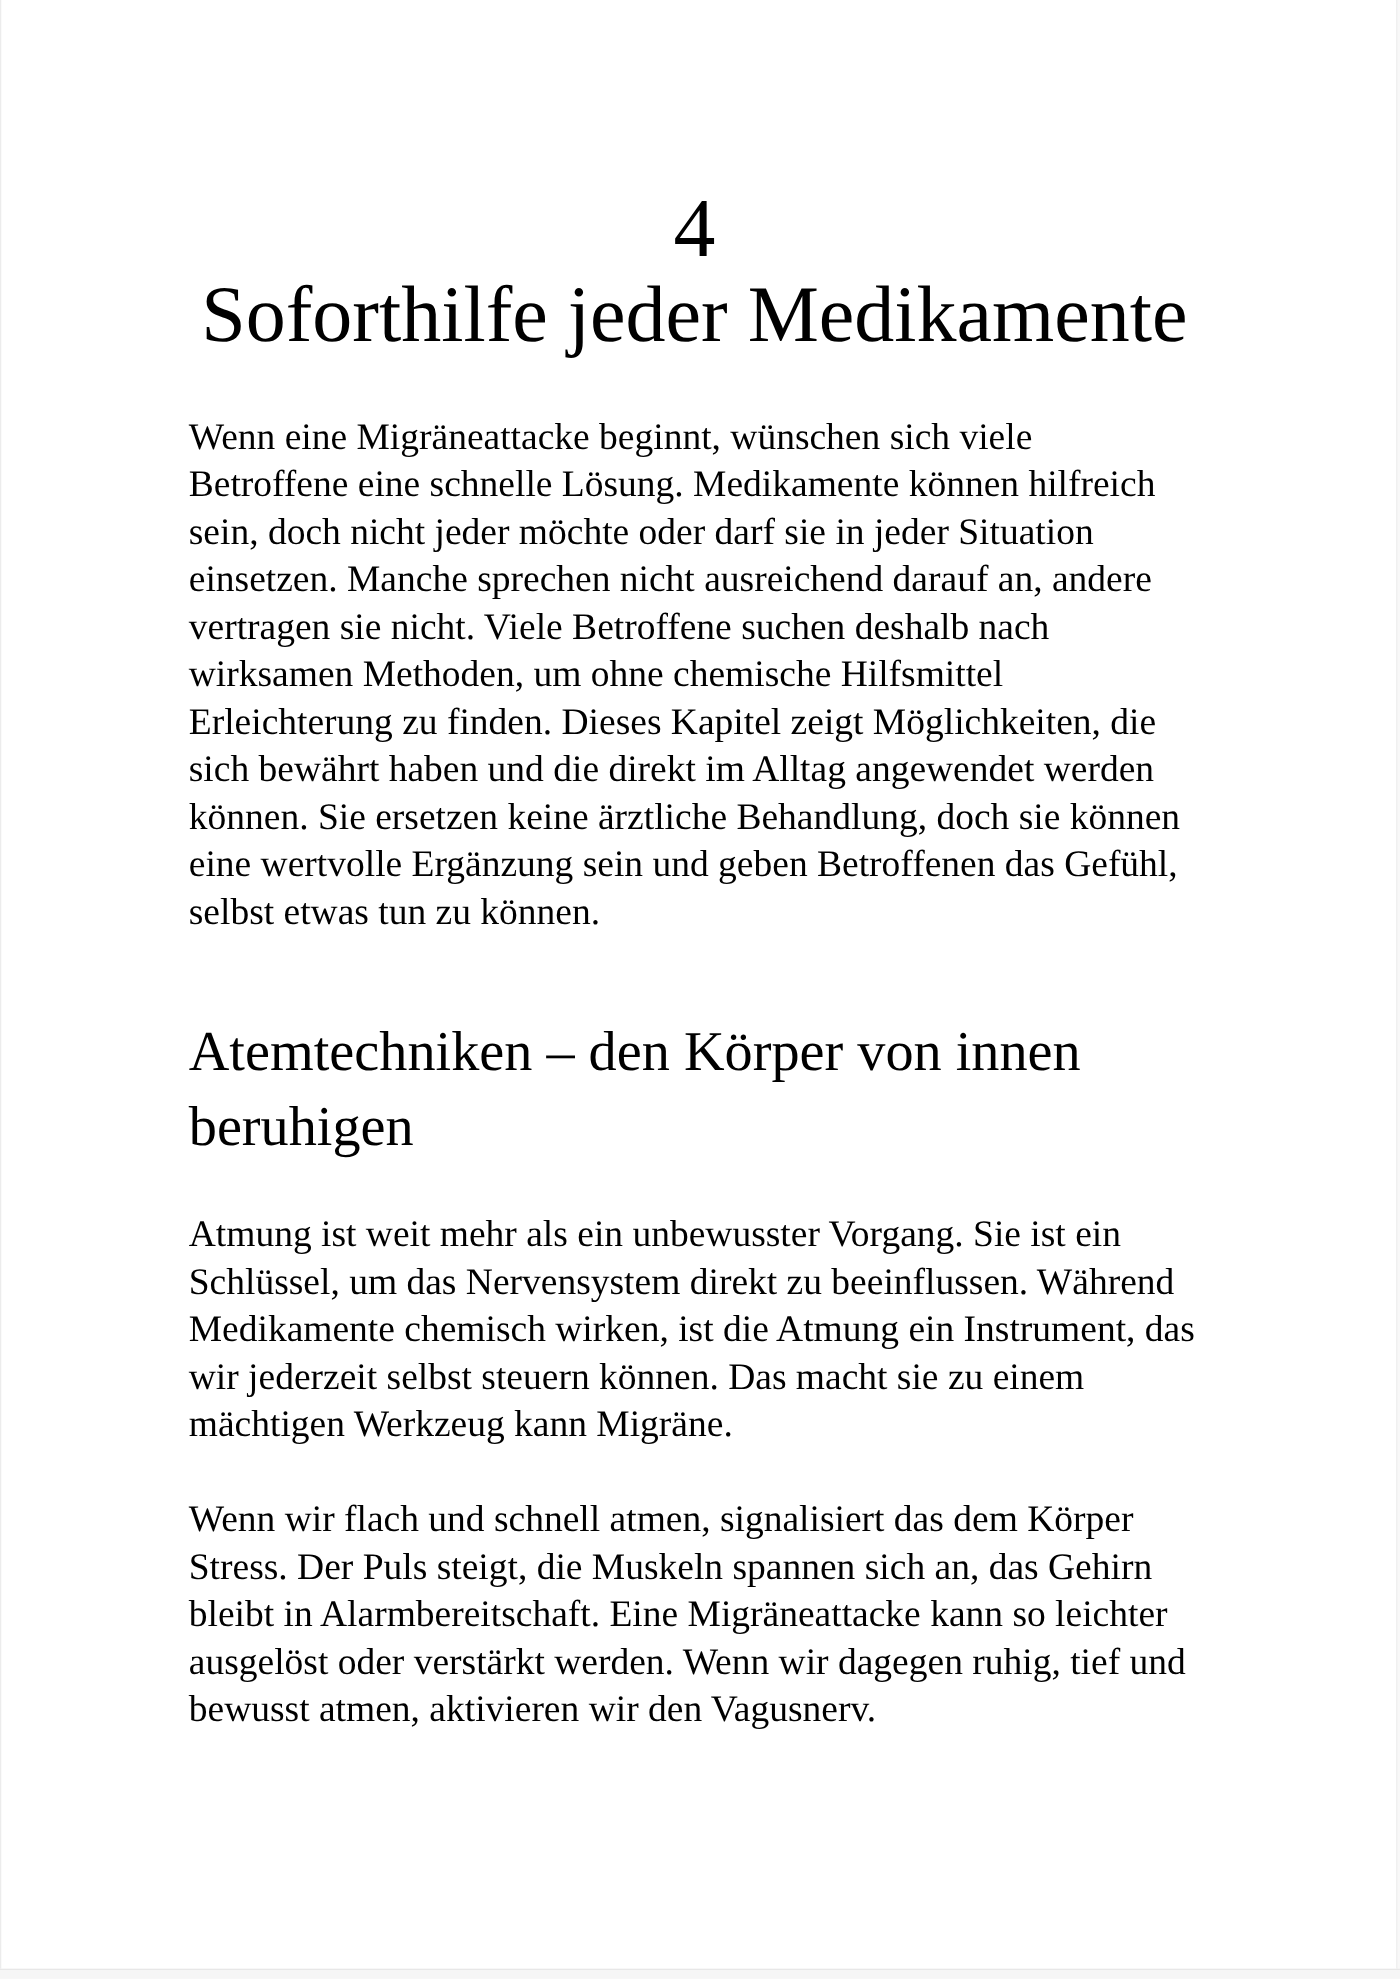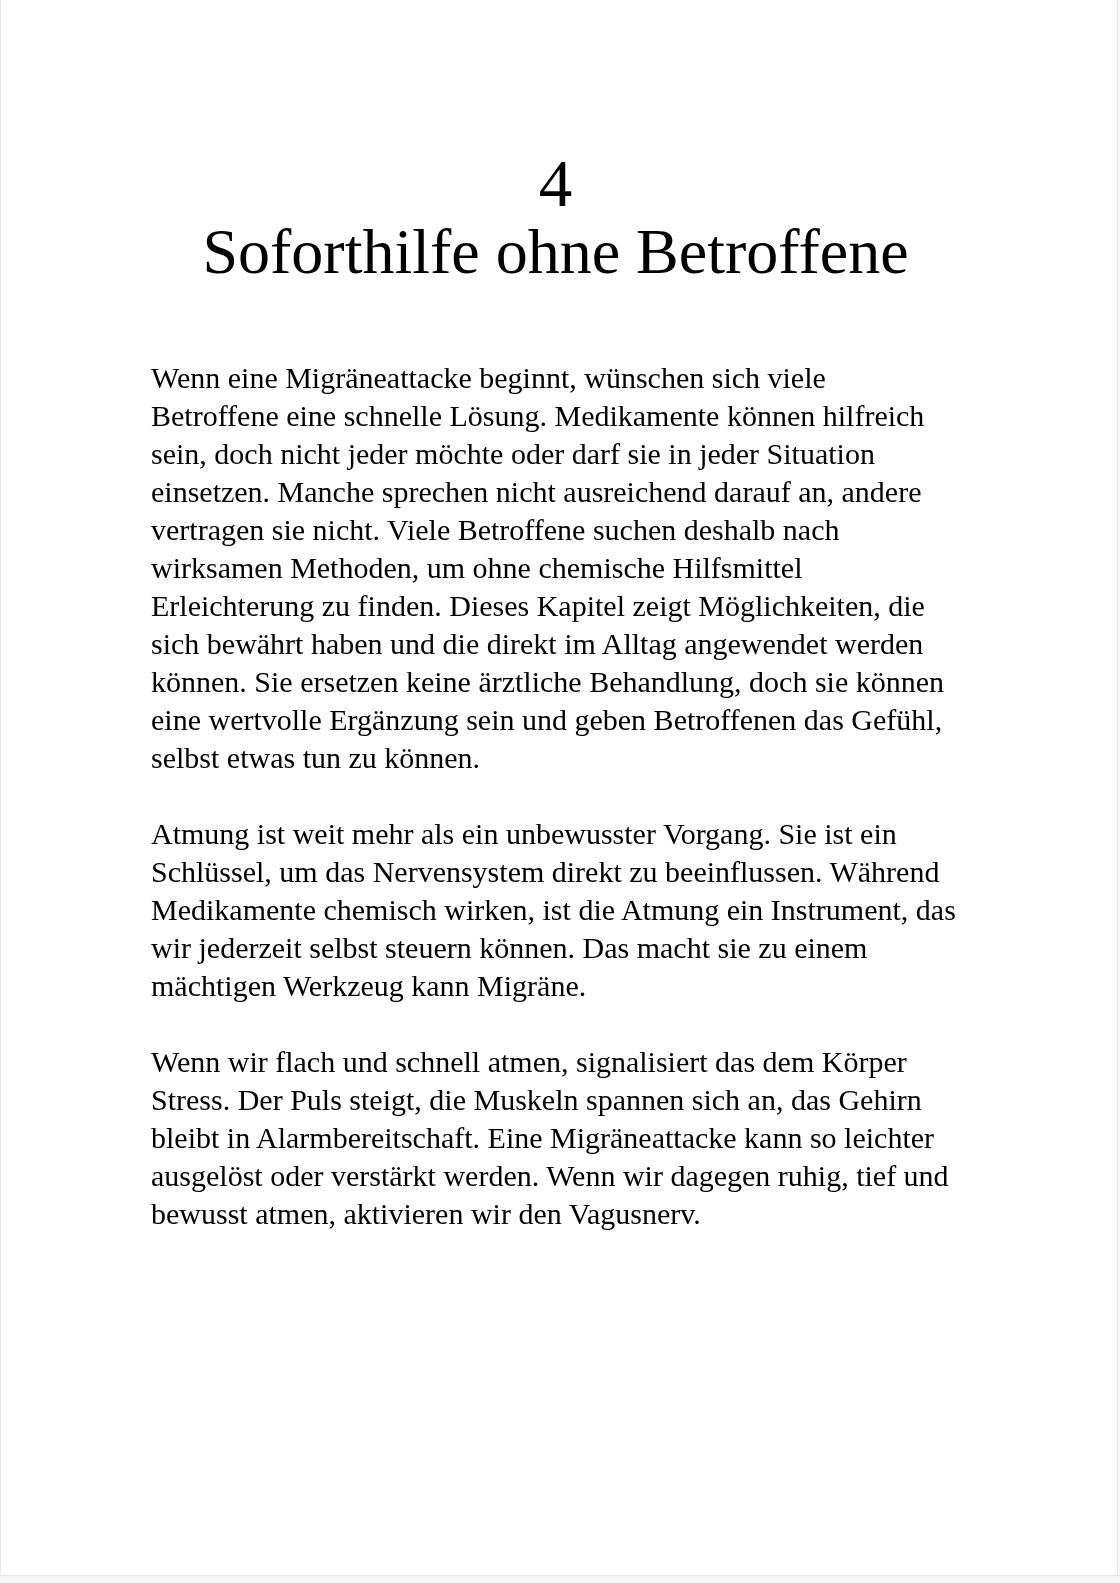--- a/index.html
+++ b/index.html
@@ -53,35 +53,36 @@
     text-align: center;
     margin: 0;
   }
   p.body-text {
     font-size: 30px;
     line-height: 38px;
     margin: 0 0 38px 0;
     text-align: left;
   }
   p.intro {
-    margin-top: 72px;
+    margin-top: 44px;
   }
   .section-heading {
     font-size: 45px;
     line-height: 60px;
     font-weight: 400;
     margin: 62px 0 38px 0;
     text-align: left;
   }
 </style>
 </head>
 <body>
 
 <div class="page">
   <div class="content">
     <div class="chapter-number">4</div>
-    <h1 class="chapter-title">Soforthilfe ohne Betroffene</h1>
+    <h1 class="chapter-title">Soforthilfe jeder Medikamente</h1>
     <p class="body-text intro">Wenn eine Migräneattacke beginnt, wünschen sich viele Betroffene eine schnelle Lösung. Medikamente können hilfreich sein, doch nicht jeder möchte oder darf sie in jeder Situation einsetzen. Manche sprechen nicht ausreichend darauf an, andere vertragen sie nicht. Viele Betroffene suchen deshalb nach wirksamen Methoden, um ohne chemische Hilfsmittel Erleichterung zu finden. Dieses Kapitel zeigt Möglichkeiten, die sich bewährt haben und die direkt im Alltag angewendet werden können. Sie ersetzen keine ärztliche Behandlung, doch sie können eine wertvolle Ergänzung sein und geben Betroffenen das Gefühl, selbst etwas tun zu können.</p>
+    <h2 class="section-heading">Atemtechniken – den Körper von innen beruhigen</h2>
     <p class="body-text">Atmung ist weit mehr als ein unbewusster Vorgang. Sie ist ein Schlüssel, um das Nervensystem direkt zu beeinflussen. Während Medikamente chemisch wirken, ist die Atmung ein Instrument, das wir jederzeit selbst steuern können. Das macht sie zu einem mächtigen Werkzeug kann Migräne.</p>
     <p class="body-text">Wenn wir flach und schnell atmen, signalisiert das dem Körper Stress. Der Puls steigt, die Muskeln spannen sich an, das Gehirn bleibt in Alarmbereitschaft. Eine Migräneattacke kann so leichter ausgelöst oder verstärkt werden. Wenn wir dagegen ruhig, tief und bewusst atmen, aktivieren wir den Vagusnerv.</p>
   </div>
 </div>
 <div class="page-gap"></div>
 
 </body></html>

